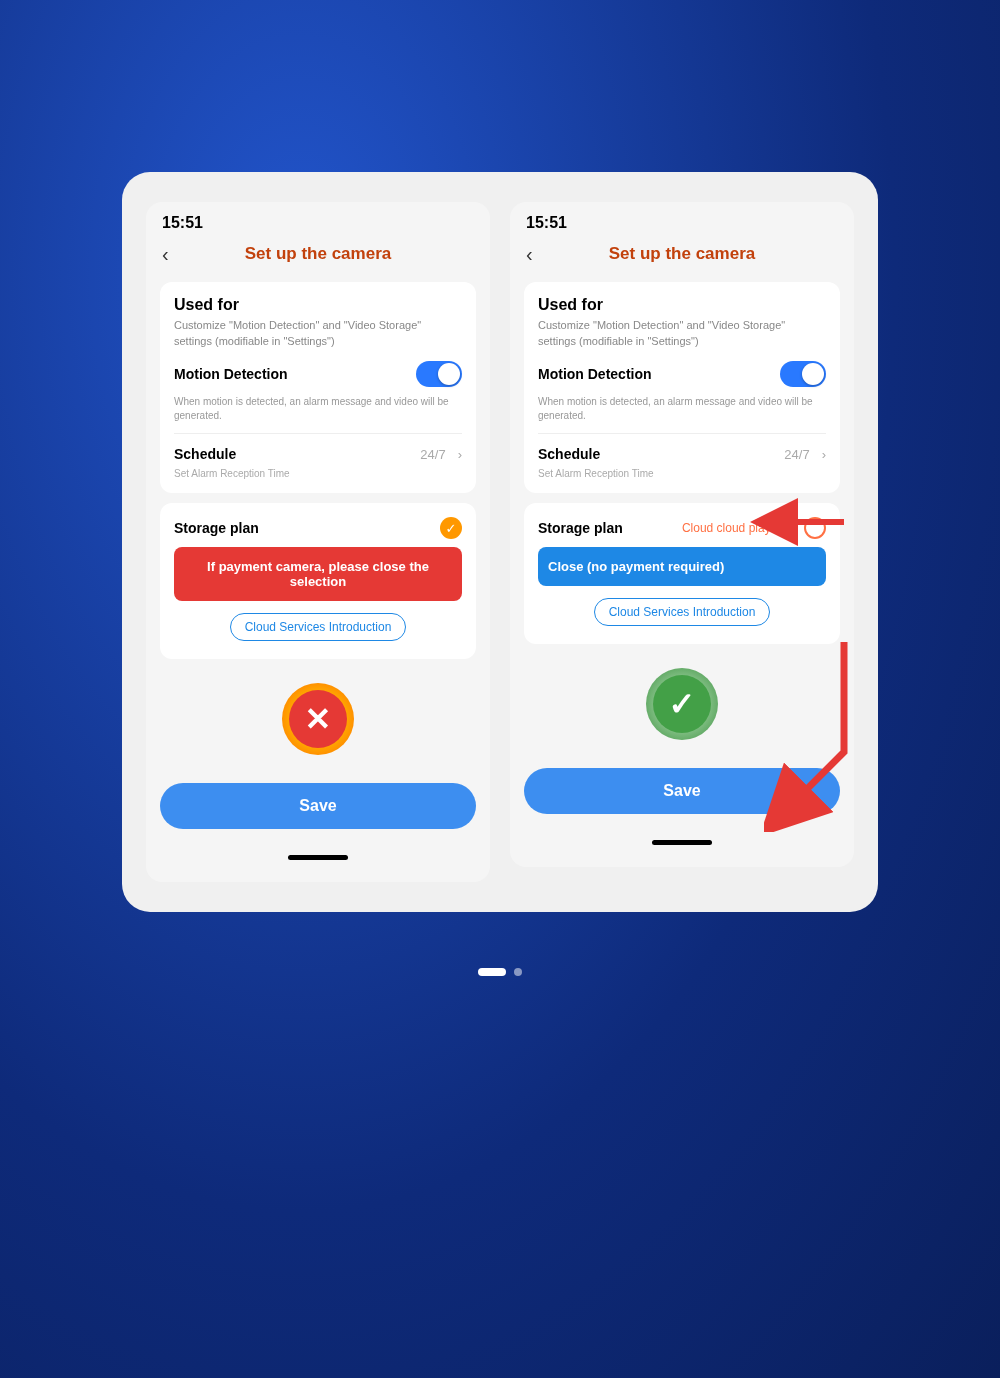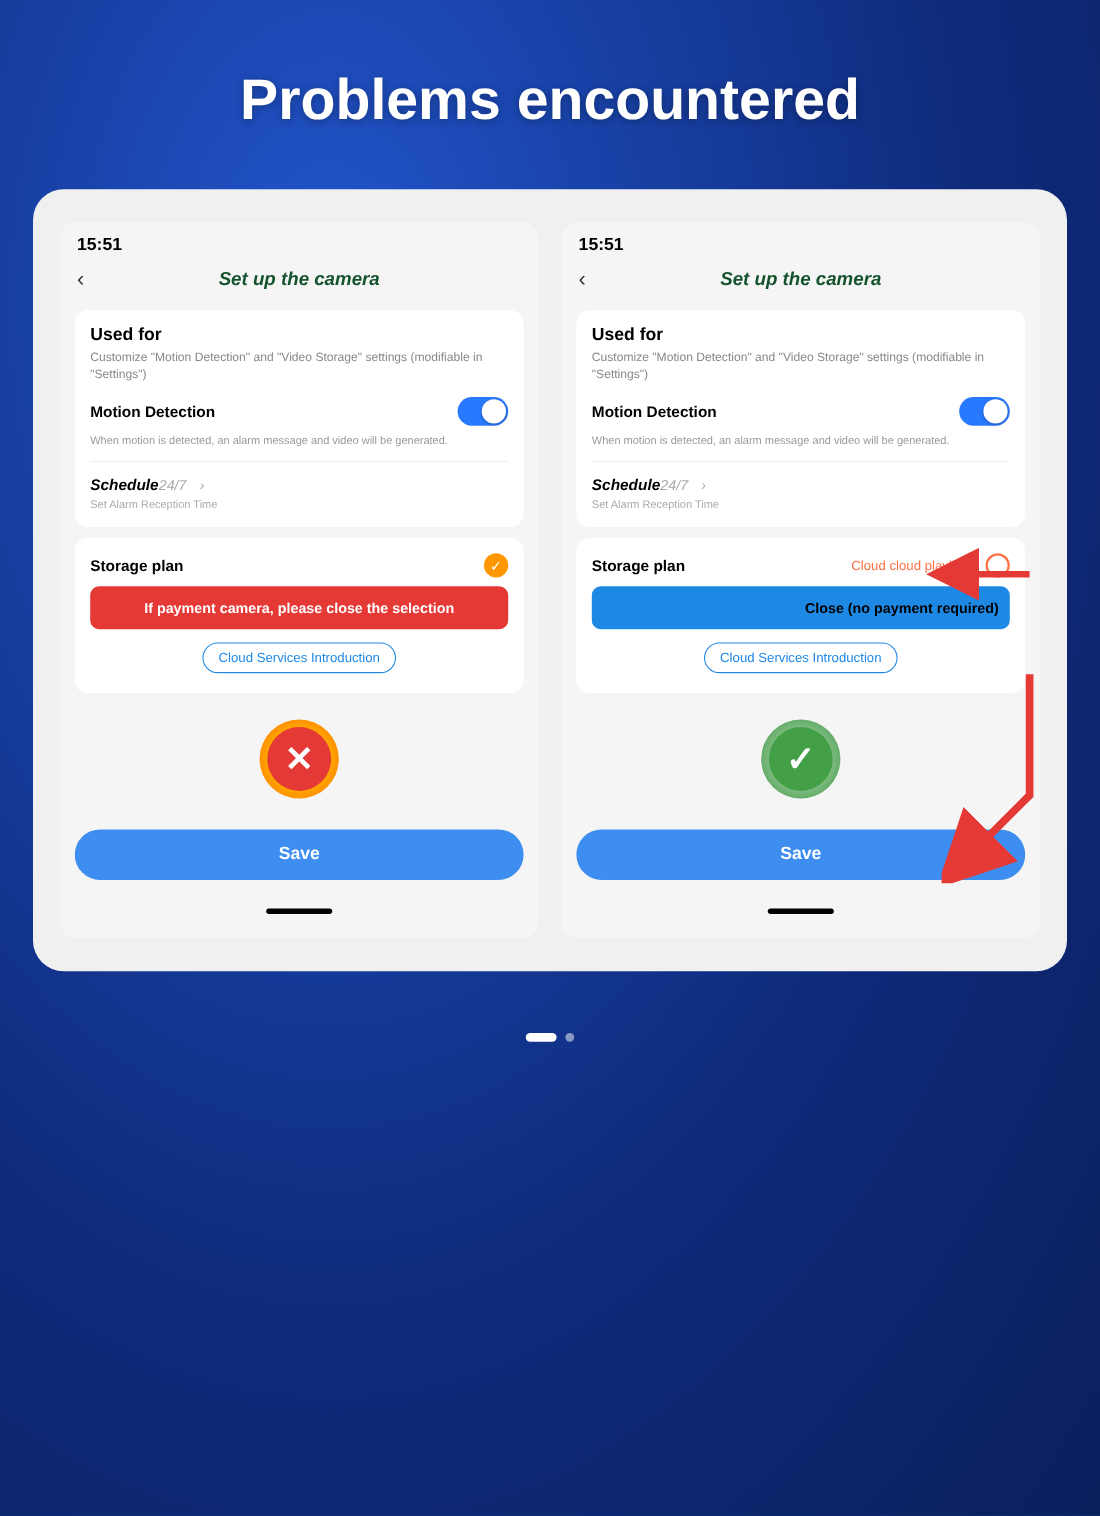--- a/index.html
+++ b/index.html
@@ -33,21 +33,21 @@
       font-weight: 900;
       text-align: center;
       padding: 60px 60px 50px 60px;
       line-height: 1.2;
       text-shadow: 0 2px 8px rgba(0,0,0,0.3);
     }
     .card-container {
       background: #f0f0f0;
       border-radius: 28px;
       padding: 30px 24px 30px 24px;
-      width: 940px;
+      width: 756px;
       display: flex;
       gap: 20px;
       margin-bottom: 40px;
     }
     .phone-screen {
       flex: 1;
       background: #f5f5f5;
       border-radius: 16px;
       overflow: hidden;
       display: flex;
@@ -69,22 +69,21 @@
     }
     .nav-back {
       position: absolute;
       left: 16px;
       font-size: 20px;
       color: #333;
     }
     .nav-title {
       font-size: 17px;
       font-weight: 600;
-      color: #14532d;
-      font-style: italic;
+      color: #c2410c;
     }
     .screen-body {
       padding: 10px 14px;
       display: flex;
       flex-direction: column;
       gap: 10px;
       flex: 1;
     }
     .settings-card {
       background: #fff;
@@ -139,22 +138,22 @@
       line-height: 1.4;
     }
     .divider {
       height: 1px;
       background: #eee;
       margin: 6px 0;
     }
     .schedule-row {
       display: flex;
       align-items: center;
+      justify-content: space-between;
       padding: 6px 0;
-      font-style: italic;
     }
     .schedule-label {
       font-size: 14px;
       font-weight: 600;
       color: #000;
     }
     .schedule-value {
       font-size: 13px;
       color: #aaa;
       display: flex;
@@ -208,24 +207,24 @@
       color: #fff;
       border-radius: 8px;
       padding: 12px 10px;
       text-align: center;
       font-size: 13px;
       font-weight: 700;
       margin: 8px 0;
     }
     .alert-btn-blue {
       background: #1e88e5;
-      color: #000000;
+      color: #ffffff;
       border-radius: 8px;
       padding: 12px 10px;
-      text-align: right;
+      text-align: left;
       font-size: 13px;
       font-weight: 700;
       margin: 8px 0;
     }
     .cloud-intro-btn {
       border: 1.5px solid #1e88e5;
       color: #1e88e5;
       border-radius: 20px;
       padding: 6px 14px;
       font-size: 12px;
@@ -329,21 +328,21 @@
       border-radius: 50%;
     }
   </style>
 </head>
 <body>
 
 <div class="bg-gradient"></div>
 <div class="content-wrapper">
 
   <h1 class="main-title">
-    <span>Problems encountered</span><br>
+    <br>
   </h1>
 
   <div class="card-container">
 
     <div class="phone-screen">
       <div class="status-bar">
         <span>15:51</span>
       </div>
       <div class="nav-bar">
         <span class="nav-back">‹</span>

